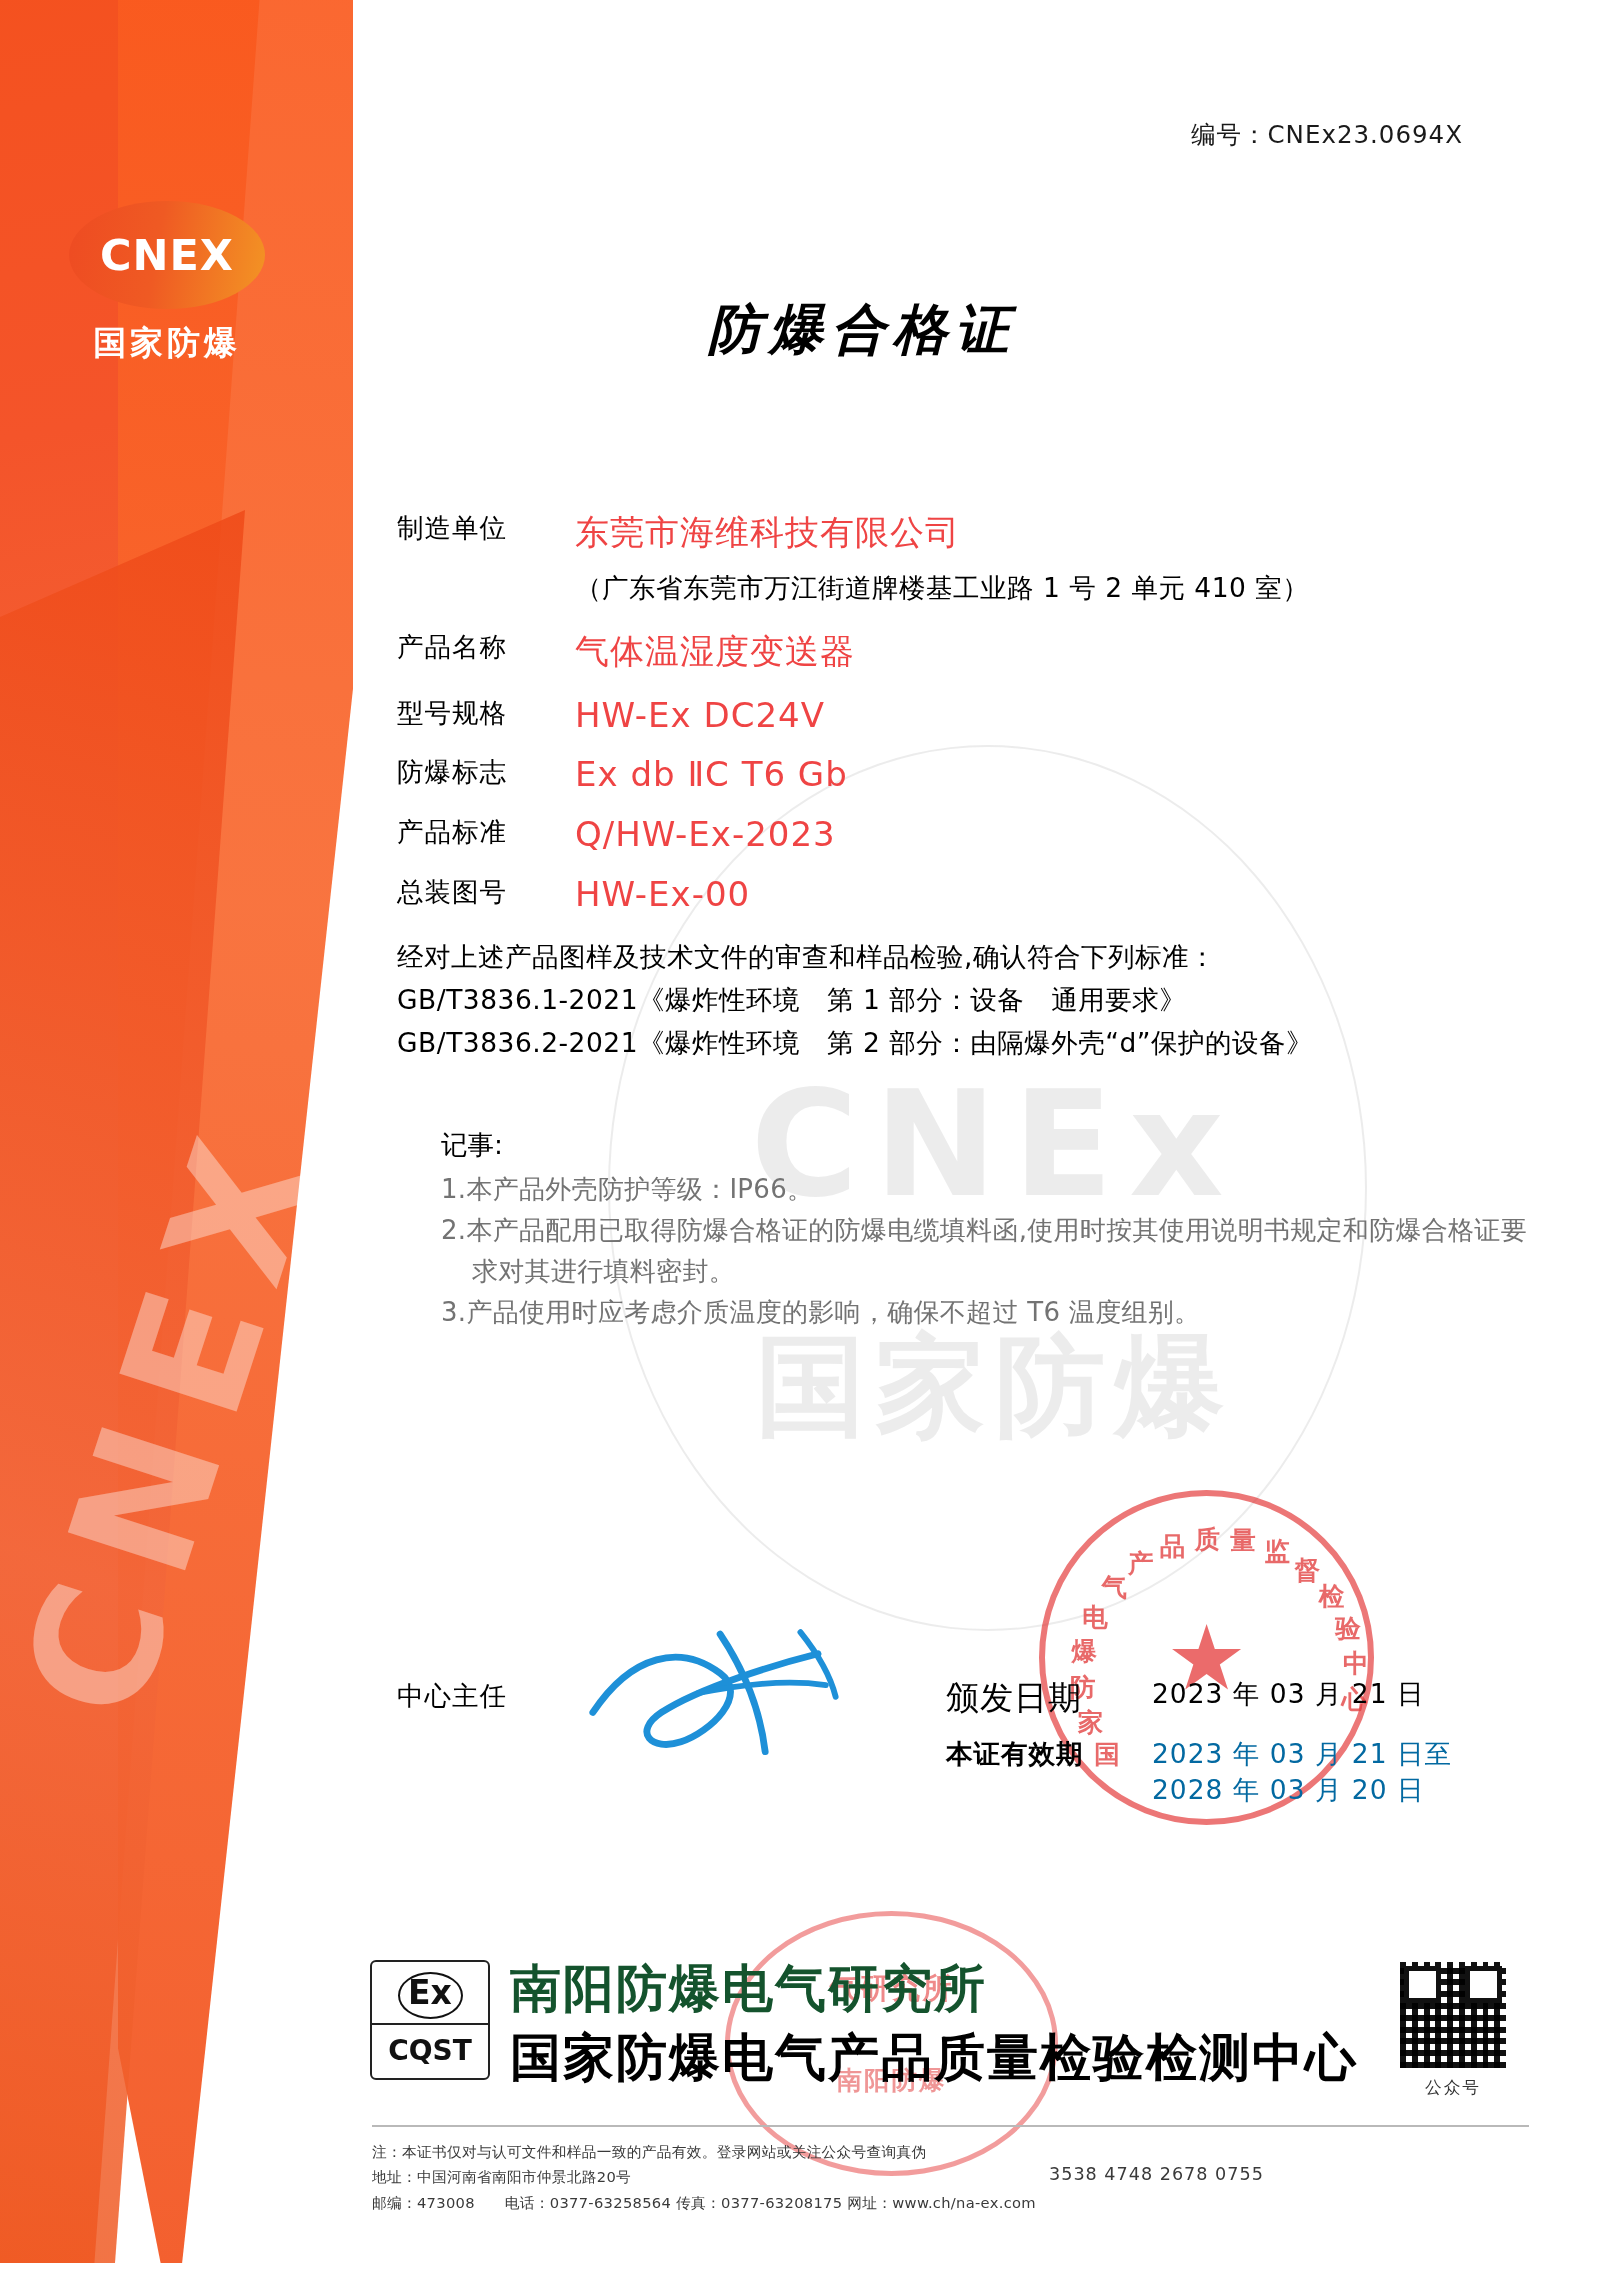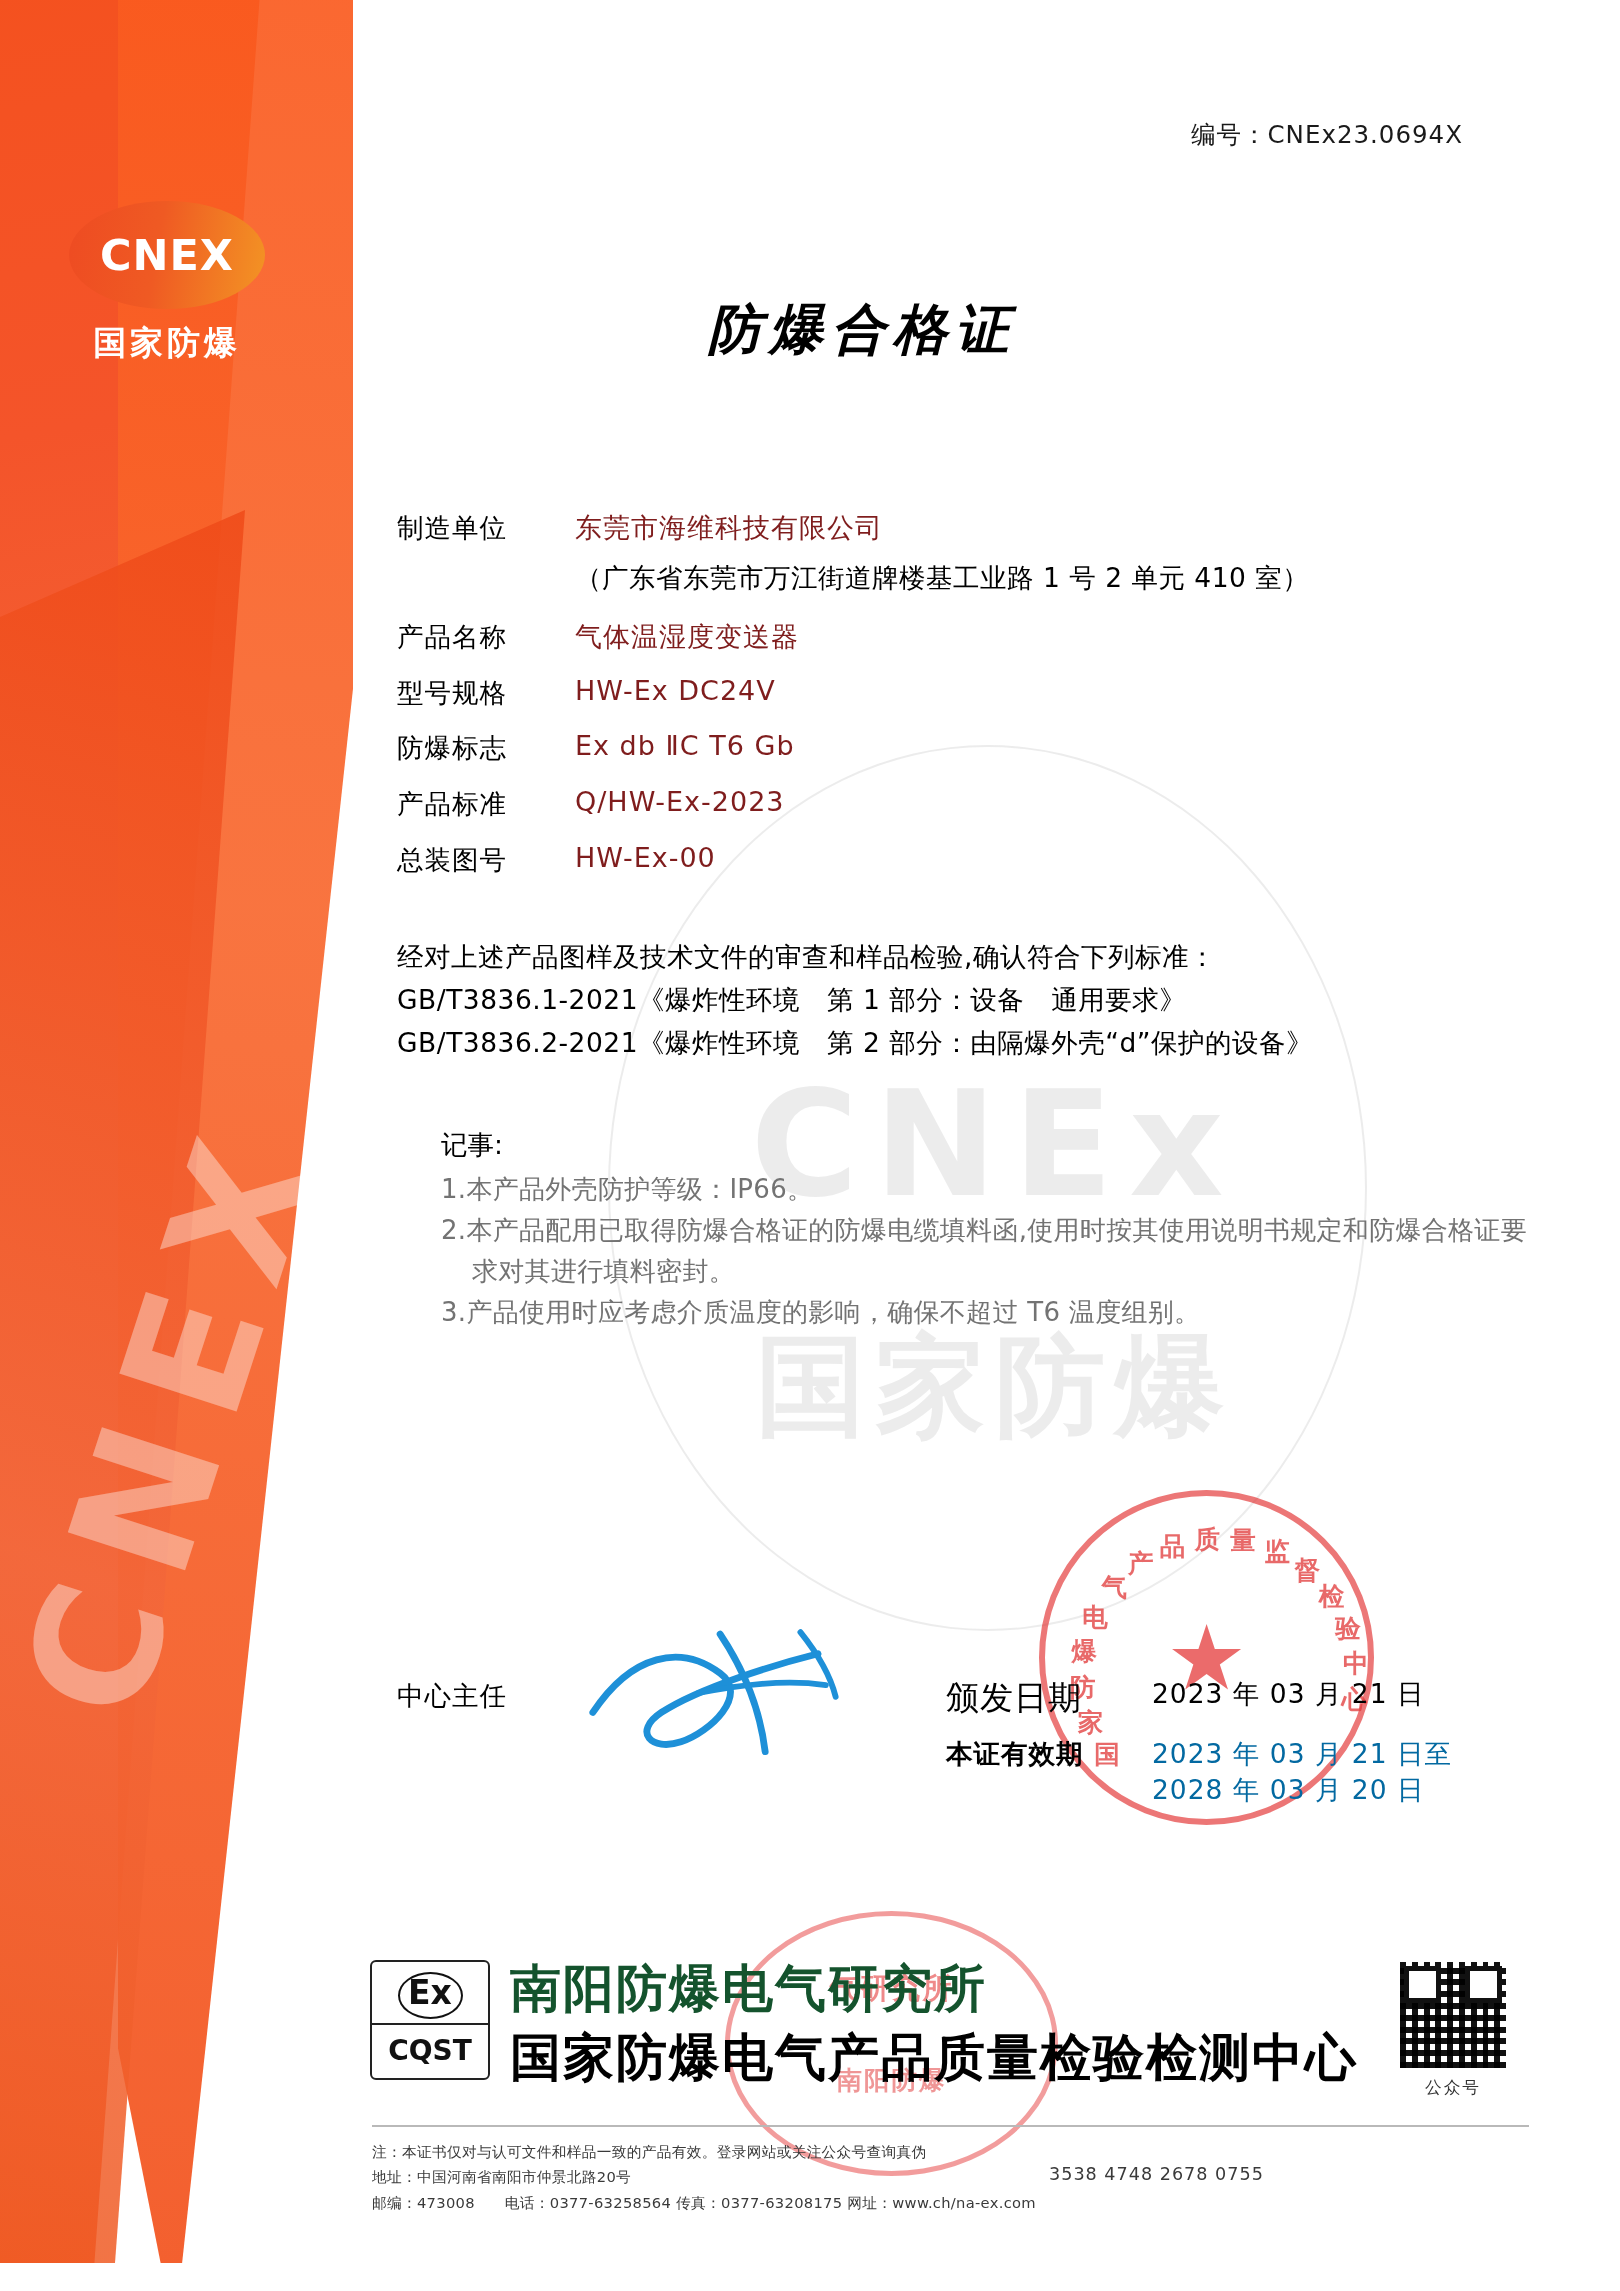--- a/index.html
+++ b/index.html
@@ -175,22 +175,22 @@
   }
   .flabel {
     width: 178px;
     flex: 0 0 178px;
     font-size: 26.5px;
     color: #000;
     letter-spacing: 1px;
     font-weight: 500;
   }
   .fvalue {
-    font-size: 27px;
-    color: #7f1d1d;
+    font-size: 34px;
+    color: #ef4444;
     letter-spacing: 1px;
   }
   .fvalue-sub {
     margin-top: 13.7px;
     font-size: 26.5px;
     color: #000;
     letter-spacing: 0.5px;
   }
   .frow.tight { margin-bottom: 19.6px; }
   

